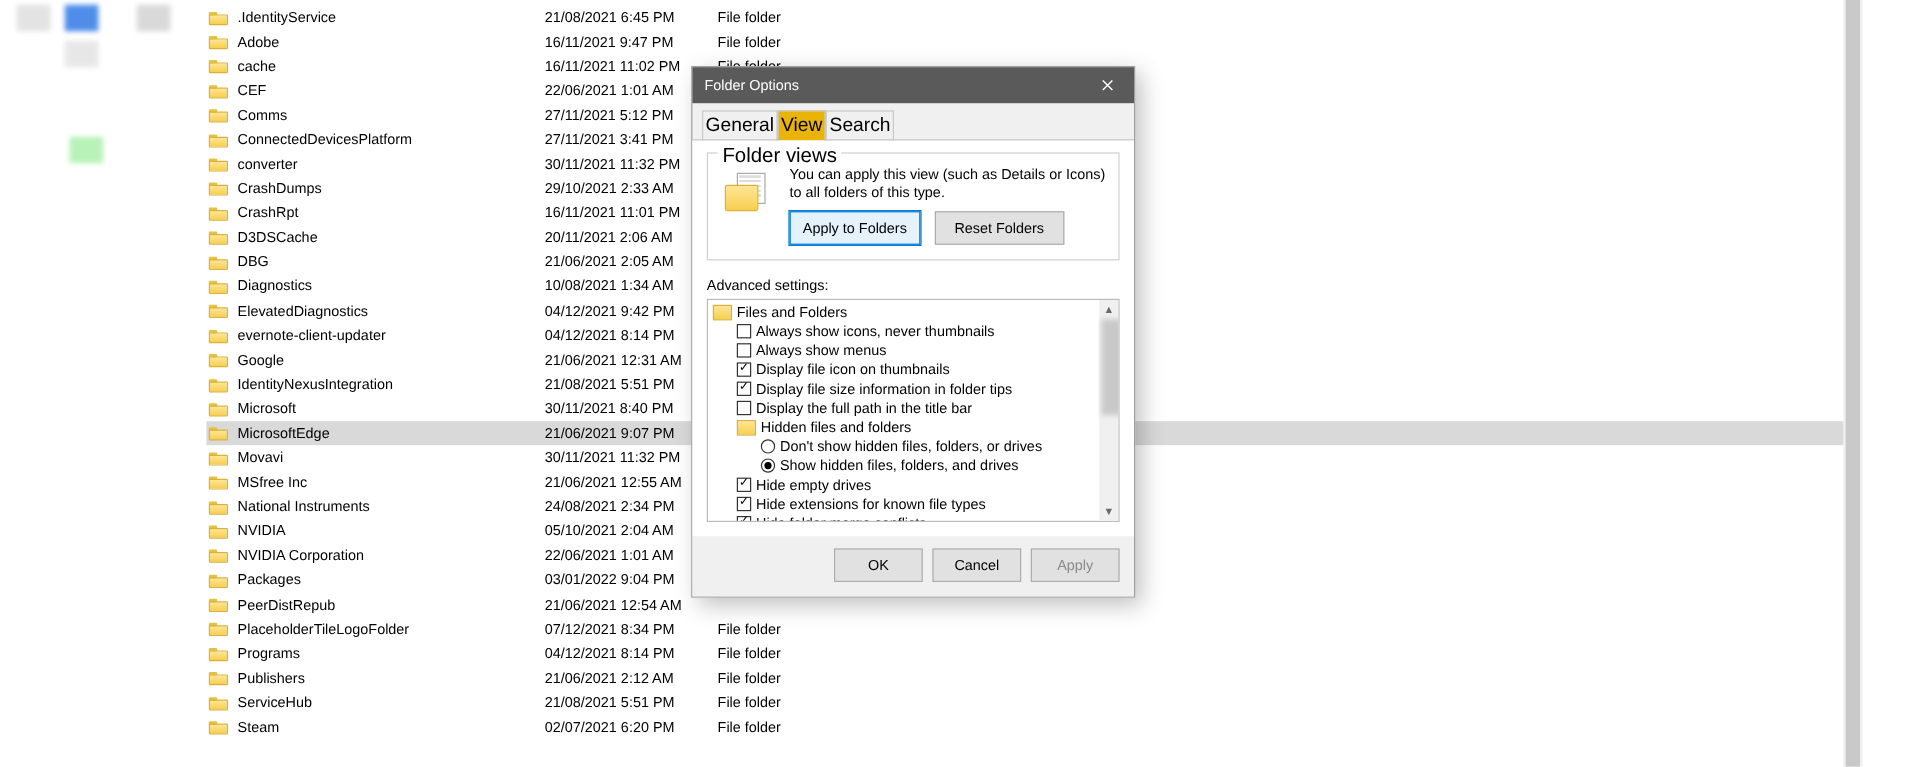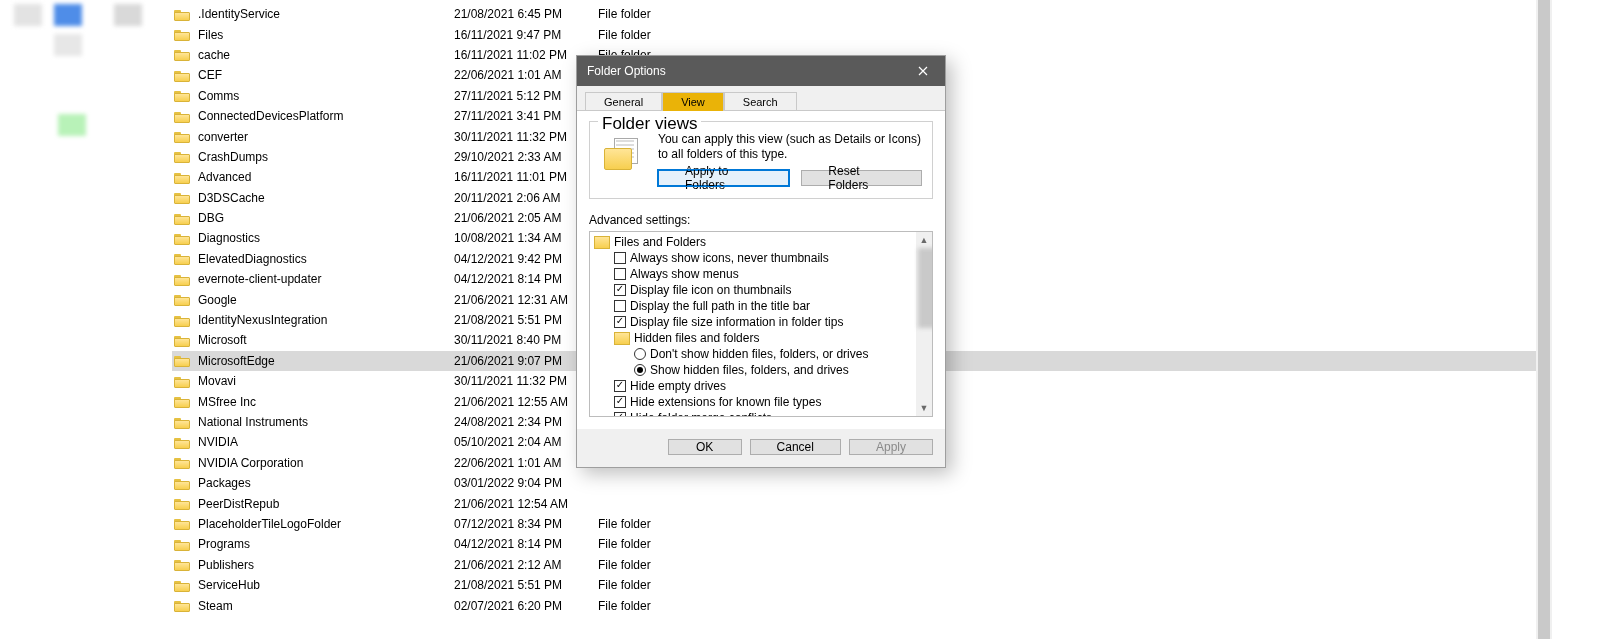--- a/index.html
+++ b/index.html
@@ -126,25 +126,25 @@
     gap: 0;
   }
   .dlg-tabs::after{
     content:"";
     position:absolute;
     left:0; right:0; bottom:0;
     height:1px;
     background:#c9c9c9;
   }
   .tab {
-    padding: 3px 18px;
+    padding: 3px 2px;
     border: 1px solid #c9c9c9;
     border-bottom: none;
     background: #f0f0f0;
-    font-size: 11px;
+    font-size: 16px;
     position: relative;
   }
   .tab.active {
     background: #eab308;
     z-index: 2;
   }
   .tab.active::after{
     content:"";
     position:absolute;
     left:0; right:0; bottom:-1px;
@@ -200,28 +200,28 @@
     border:1px solid #d9b338;
     border-radius:2px;
   }
   .fv-buttons {
     display: flex;
     gap: 12px;
     margin-left: 58px;
   }
   .winbtn {
     min-width: 108px;
-    height: 16px;
+    height: 28px;
     background: #e1e1e1;
     border: 1px solid #adadad;
     font-size: 12px;
     display: inline-flex;
     align-items: center;
     justify-content: center;
-    padding: 0 26px;
+    padding: 0 10px;
     box-sizing: border-box;
   }
   .winbtn.highlight {
     border: 1px solid #0078d7;
     outline: 1px solid #0078d7;
     background: #e5f1fb;
   }
   .adv-label {
     font-size: 12px;
     margin-bottom: 4px;
@@ -304,21 +304,21 @@
 
 <div class="filelist" id="filelist">
     <div class="row">
       <span class="folder-icon-sprite"></span>
       <span class="col-name">.IdentityService</span>
       <span class="col-date">21/08/2021 6:45 PM</span>
       <span class="col-type">File folder</span>
     </div>
     <div class="row">
       <span class="folder-icon-sprite"></span>
-      <span class="col-name">Files</span>
+      <span class="col-name">Adobe</span>
       <span class="col-date">16/11/2021 9:47 PM</span>
       <span class="col-type">File folder</span>
     </div>
     <div class="row">
       <span class="folder-icon-sprite"></span>
       <span class="col-name">cache</span>
       <span class="col-date">16/11/2021 11:02 PM</span>
       <span class="col-type">File folder</span>
     </div>
     <div class="row">
@@ -346,21 +346,21 @@
       <span class="col-type"></span>
     </div>
     <div class="row">
       <span class="folder-icon-sprite"></span>
       <span class="col-name">CrashDumps</span>
       <span class="col-date">29/10/2021 2:33 AM</span>
       <span class="col-type"></span>
     </div>
     <div class="row">
       <span class="folder-icon-sprite"></span>
-      <span class="col-name">Advanced</span>
+      <span class="col-name">CrashRpt</span>
       <span class="col-date">16/11/2021 11:01 PM</span>
       <span class="col-type"></span>
     </div>
     <div class="row">
       <span class="folder-icon-sprite"></span>
       <span class="col-name">D3DSCache</span>
       <span class="col-date">20/11/2021 2:06 AM</span>
       <span class="col-type"></span>
     </div>
     <div class="row">
@@ -530,26 +530,26 @@
           </div>
           <div class="tree-row ind1">
             <span class="chk"></span>
             <span>Always show menus</span>
           </div>
           <div class="tree-row ind1">
             <span class="chk checked"></span>
             <span>Display file icon on thumbnails</span>
           </div>
           <div class="tree-row ind1">
+            <span class="chk checked"></span>
+            <span>Display file size information in folder tips</span>
+          </div>
+          <div class="tree-row ind1">
             <span class="chk"></span>
             <span>Display the full path in the title bar</span>
-          </div>
-          <div class="tree-row ind1">
-            <span class="chk checked"></span>
-            <span>Display file size information in folder tips</span>
           </div>
           <div class="tree-row ind1">
             <span class="mini-folder"></span>
             <span>Hidden files and folders</span>
           </div>
           <div class="tree-row ind2">
             <span class="rad"></span>
             <span>Don't show hidden files, folders, or drives</span>
           </div>
           <div class="tree-row ind2">

